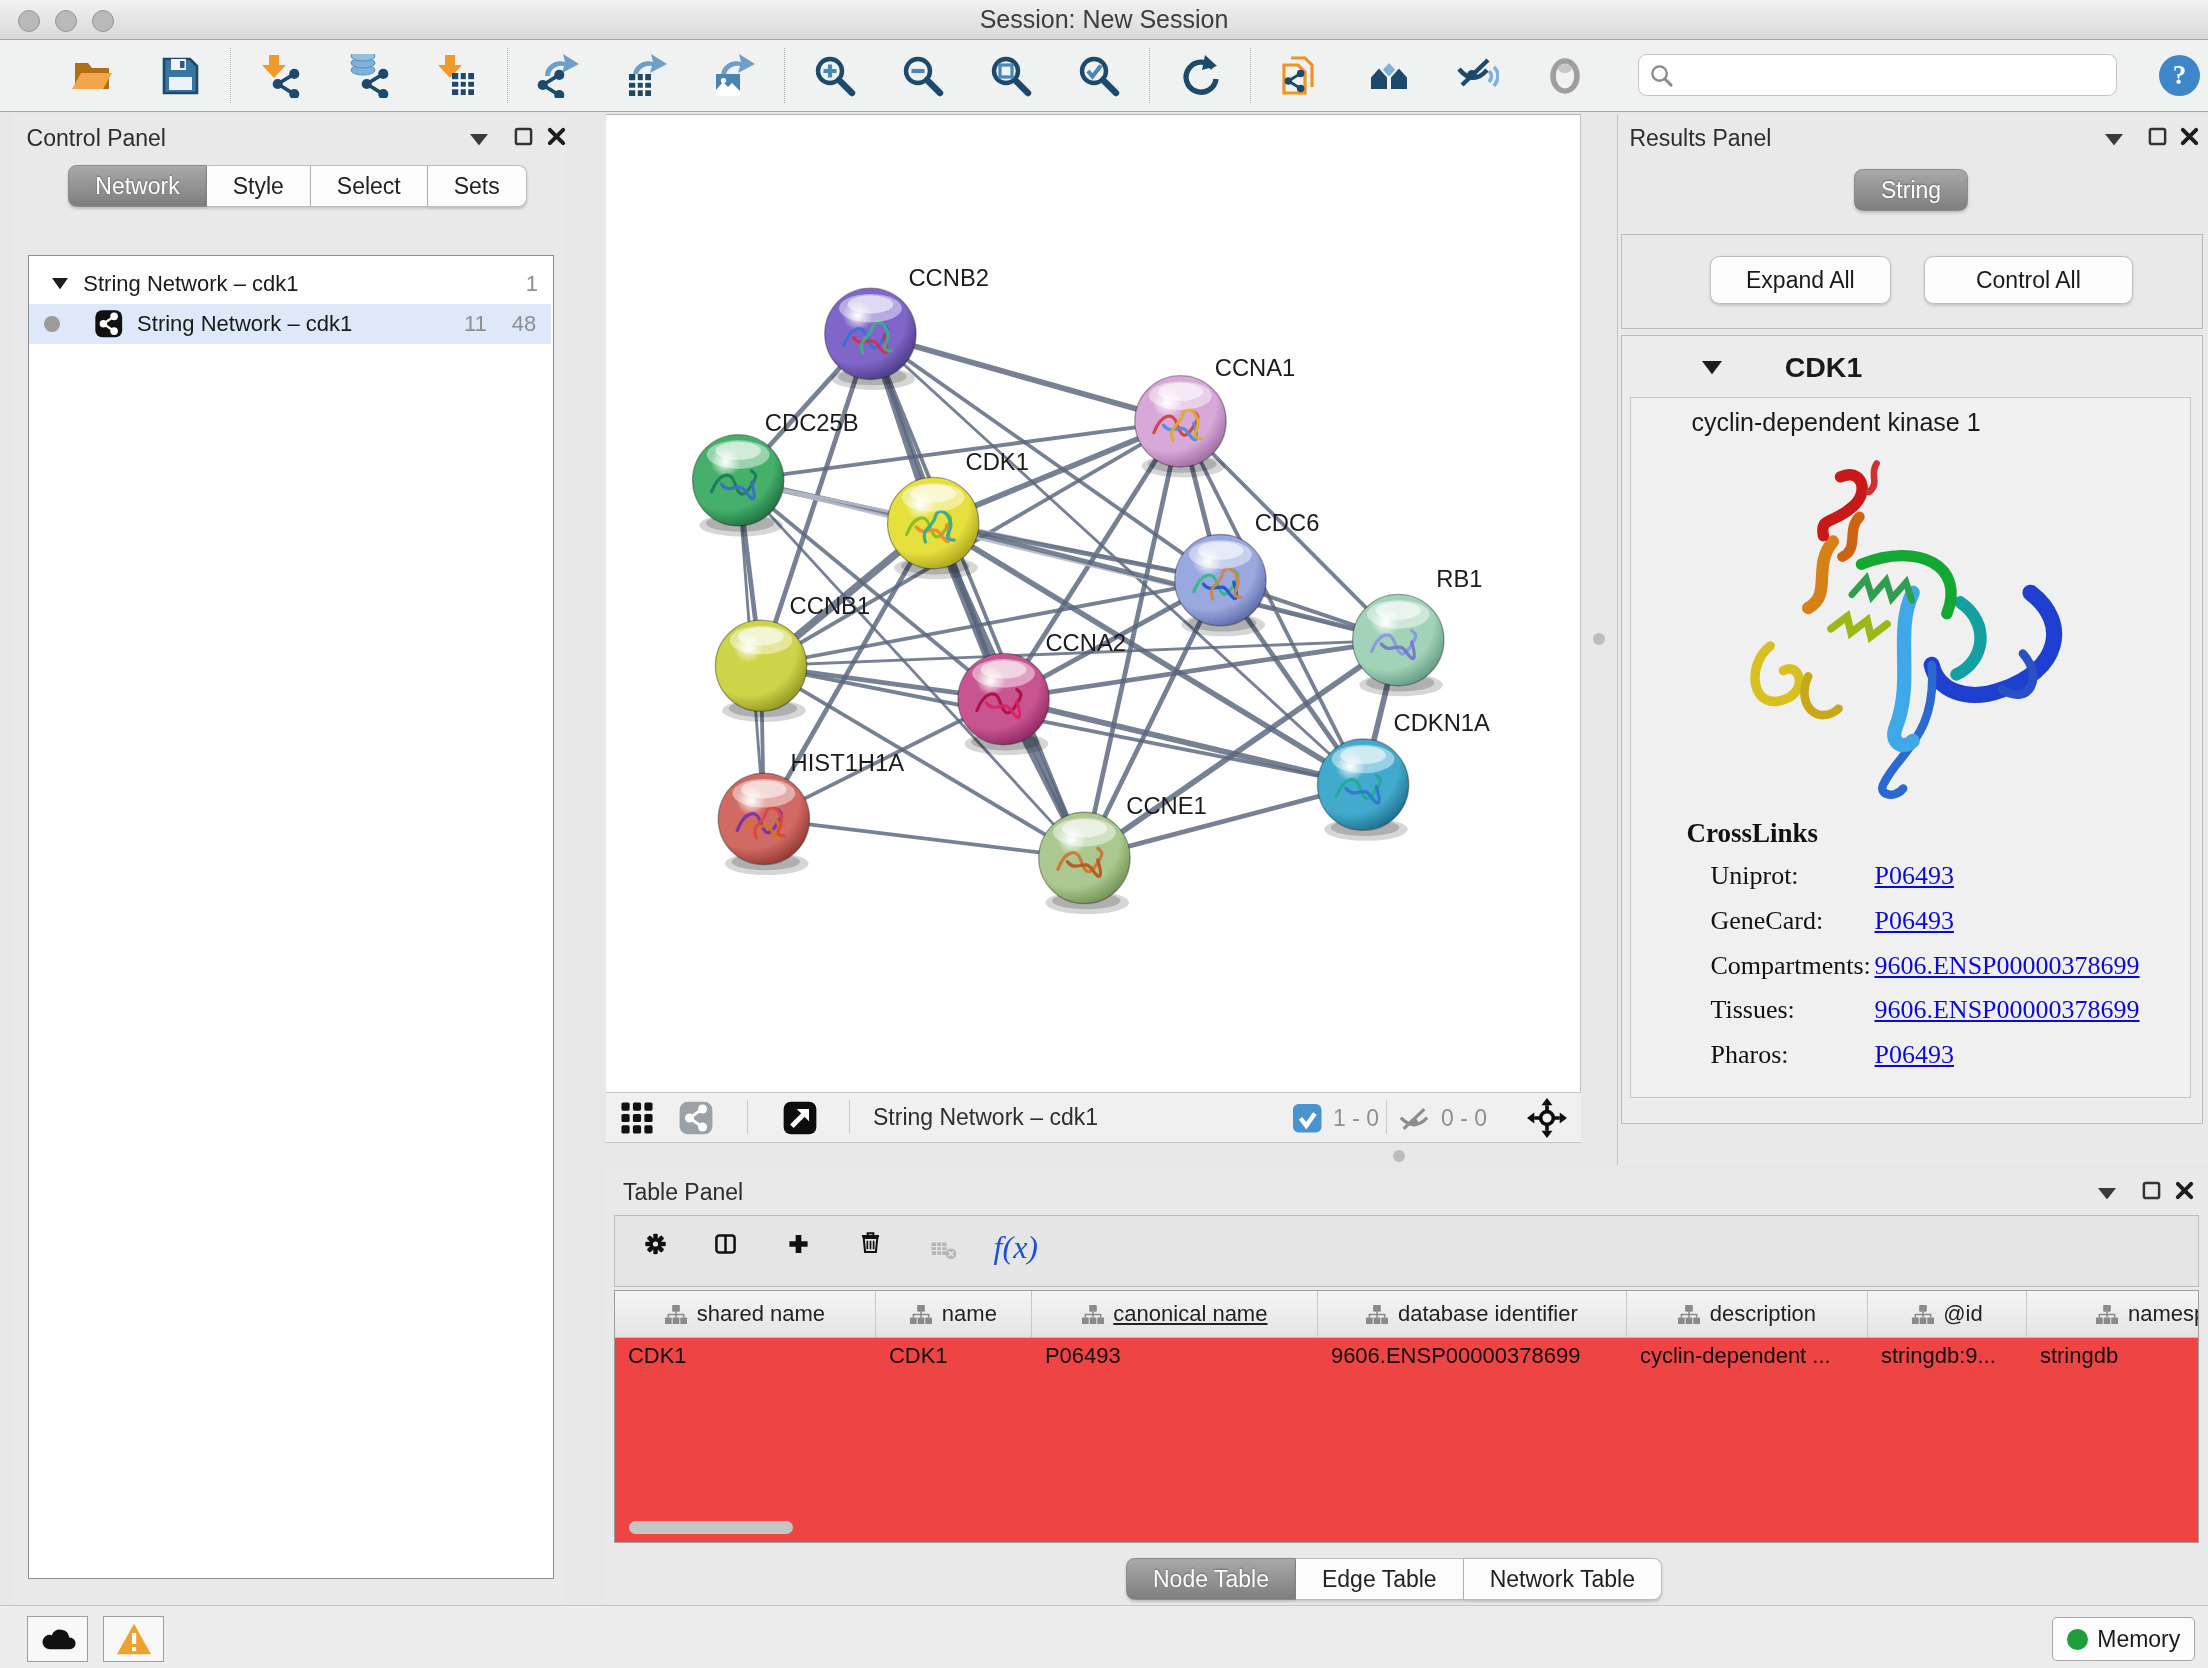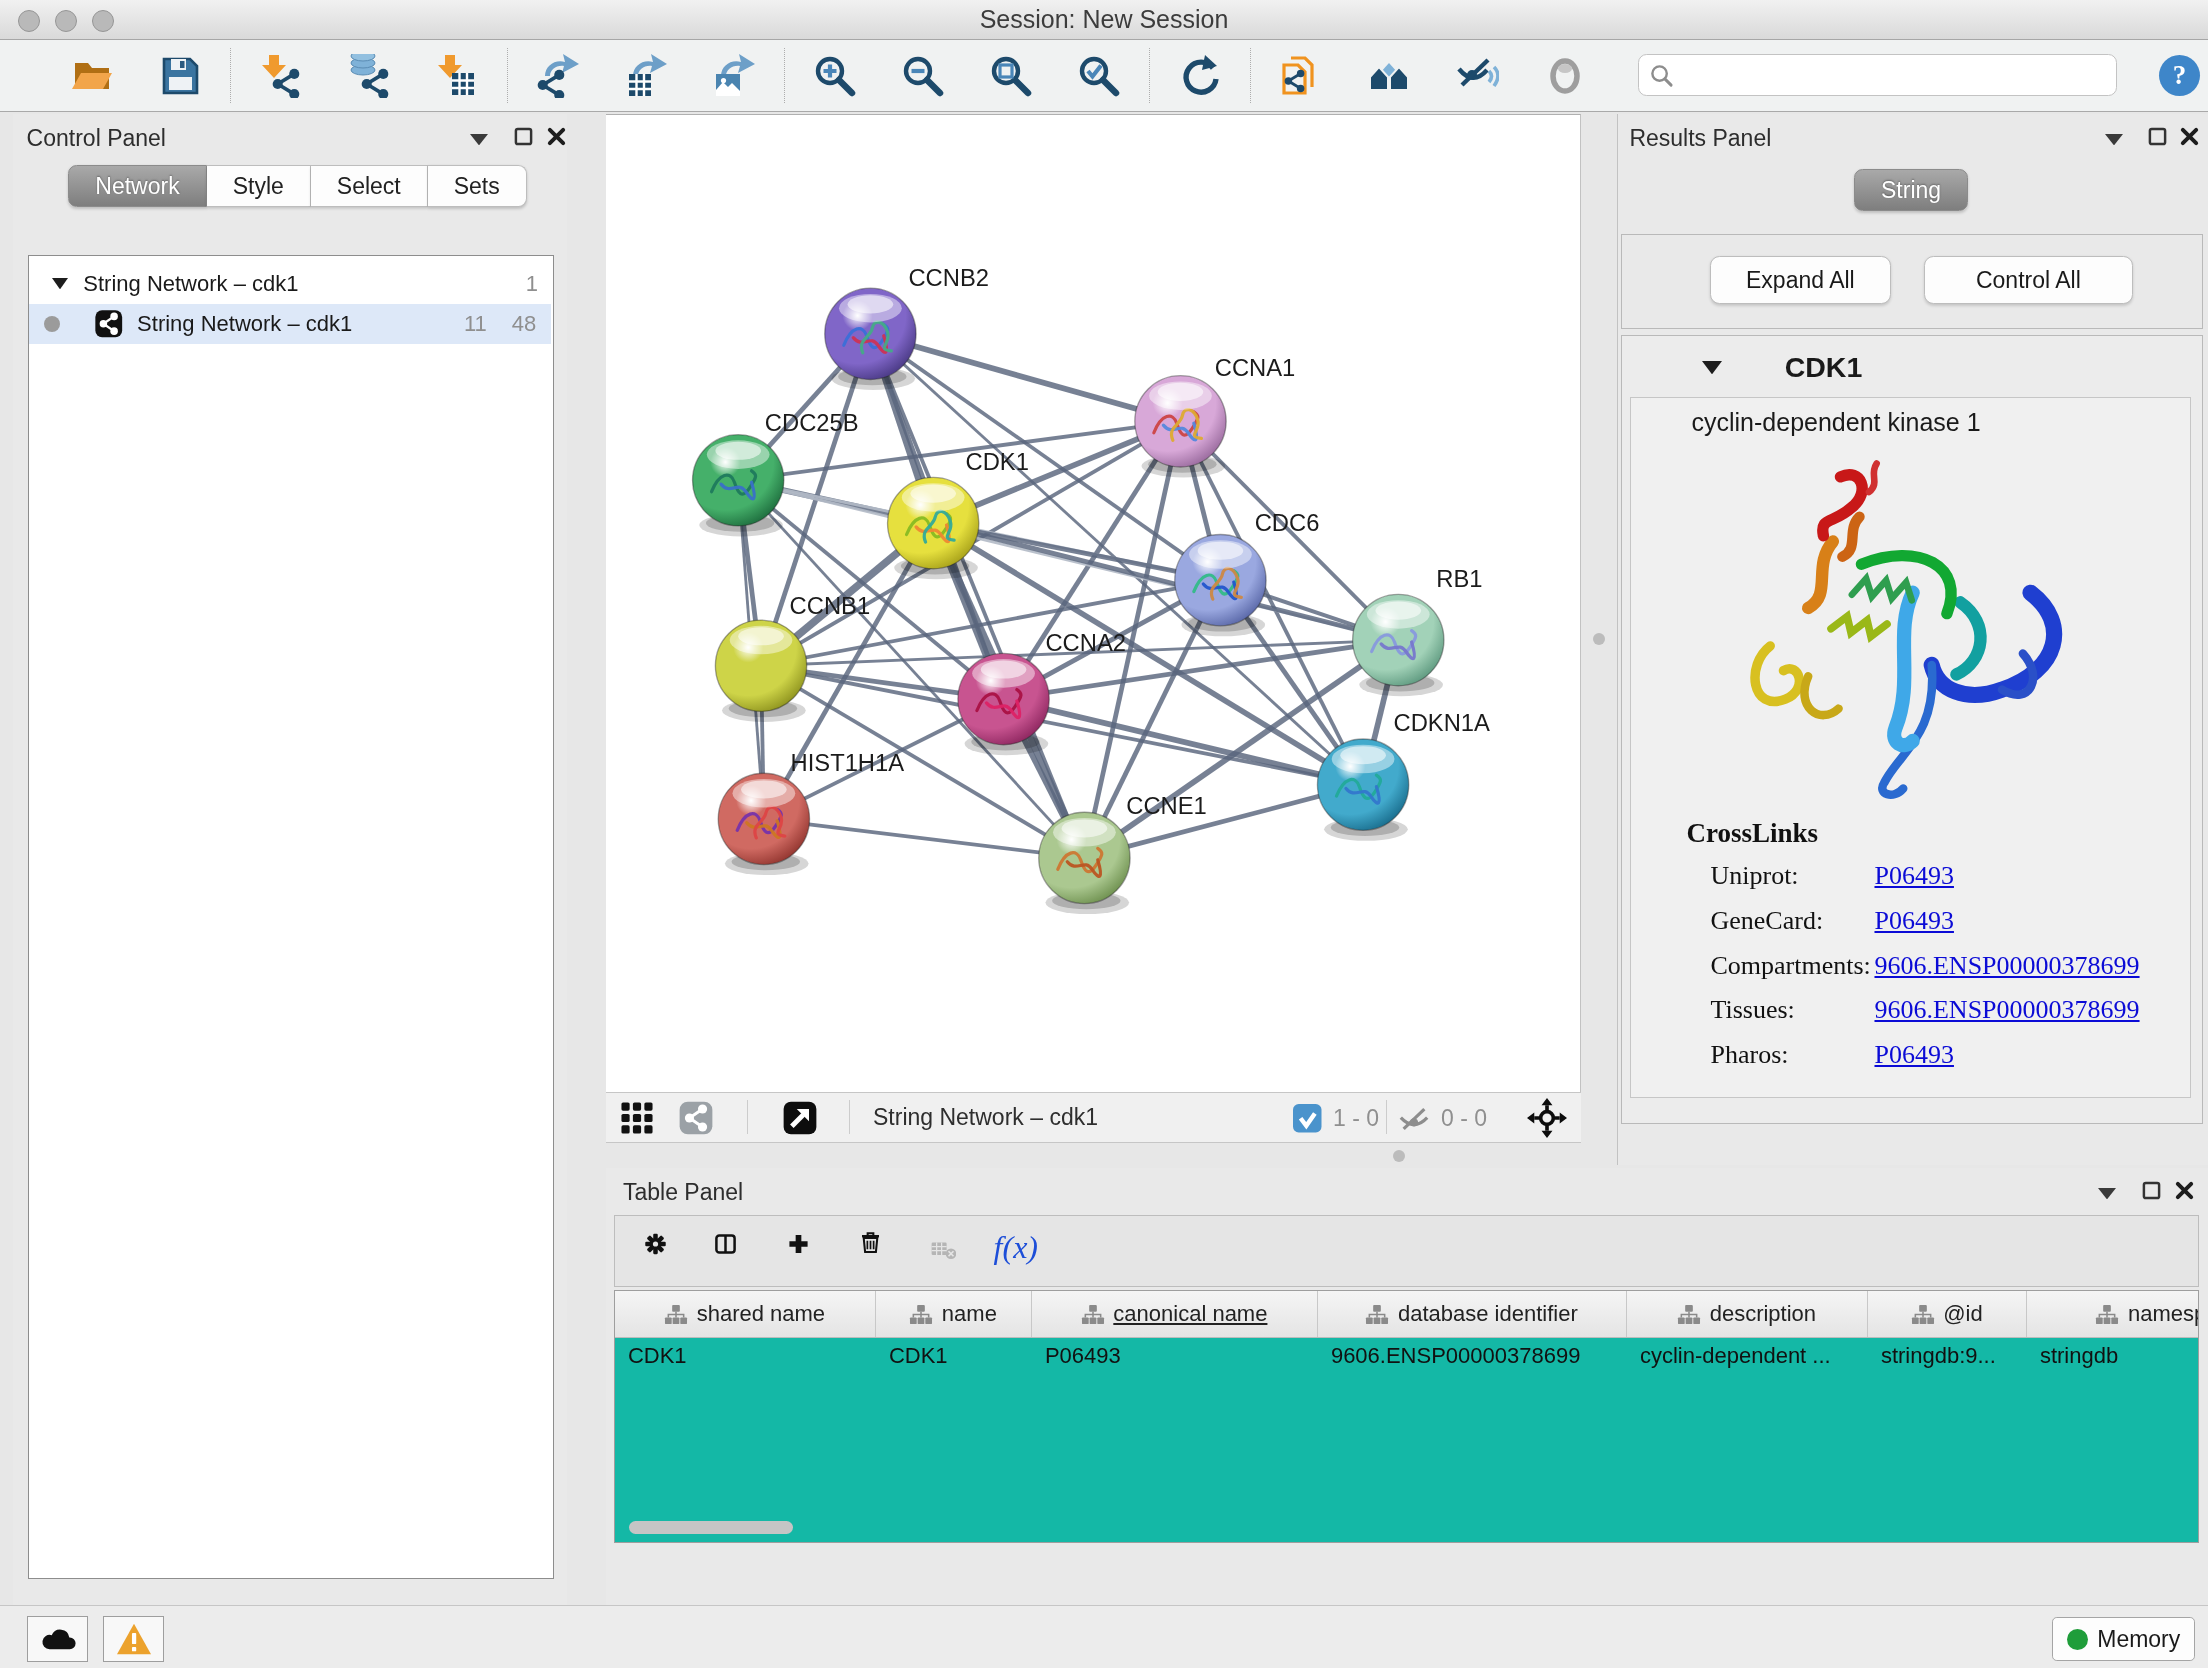--- a/index.html
+++ b/index.html
@@ -62,21 +62,21 @@
       font-size:23px;display:flex;align-items:center;justify-content:center;box-shadow:0 1.9px 2.9px rgba(0,0,0,.15);}
   .rp-main-box{position:absolute;left:2.9px;top:221px;width:582px;height:789px;border:1.9px solid #b9b9b9;box-sizing:border-box;background:#ececec;}
   .rp-sec-head{position:absolute;left:3.8px;top:3.8px;width:571px;height:55px;display:flex;align-items:center;}
   .rp-content{position:absolute;left:8.6px;top:61px;width:561px;height:701px;background:#f0f0f0;border:1px solid #c6c6c6;box-sizing:border-box;}
   .xl-row{position:absolute;font-family:"Liberation Serif",serif;font-size:26px;color:#111;}
   .xl-link{color:#0b0bd6;text-decoration:underline;font-family:"Liberation Serif",serif;font-size:26px;position:absolute;}
   
   .table-panel{position:absolute;left:606px;top:1168px;width:1603px;height:438px;background:#e9e9e9;}
   .tp-toolbar{position:absolute;left:7.6px;top:47px;width:1585px;height:72px;background:#e5e5e5;
       border:1.9px solid #bdbdbd;box-sizing:border-box;}
-  .tp-table{position:absolute;left:7.6px;top:122px;width:1585px;height:253px;background:#14b8a6;
+  .tp-table{position:absolute;left:7.6px;top:122px;width:1585px;height:253px;background:#ef4444;
       border:1.9px solid #9e9e9e;box-sizing:border-box;overflow:hidden;}
   .tp-header{display:flex;height:46px;background:linear-gradient(#f5f5f5,#e4e4e4);border-bottom:1px solid #bcbcbc;}
   .tp-hcell{display:flex;align-items:center;justify-content:center;gap:8.6px;border-right:1px solid #c8c8c8;
       font-size:22px;color:#222;box-sizing:border-box;flex:none;}
   .tp-row{display:flex;height:35px;align-items:center;}
   .tp-cell{padding-left:13.3px;font-size:22px;color:#111;box-sizing:border-box;flex:none;white-space:nowrap;overflow:hidden;}
   .hscroll-thumb{position:absolute;left:14.3px;top:230px;width:164px;height:13.3px;border-radius:6.7px;background:#c5c5c5;}
   
   .statusbar{position:absolute;left:0;top:1605px;width:2208px;height:63px;background:#ececec;border-top:1.9px solid #c6c6c6;box-sizing:border-box;padding-left:29px;}
   .sb-btn{position:absolute;top:9.5px;width:61px;height:46px;background:#f8f8f8;border:1.9px solid #9e9e9e;
@@ -882,20 +882,25 @@
             <div class="tp-cell" style="width: 286px;">P06493</div>
             <div class="tp-cell" style="width: 309px;">9606.ENSP00000378699</div>
             <div class="tp-cell" style="width: 241px;">cyclin-dependent ...</div>
             <div class="tp-cell" style="width: 159px;">stringdb:9...</div>
             <div class="tp-cell" style="width: 285px;">stringdb</div>
           </div>
         </div>
       <div class="hscroll-thumb"></div>
     </div>
 
+    <div class="seg" id="tp-tabs" style="left:520px;top:390px">
+        <div class="seg-btn sel">Node Table</div>
+        <div class="seg-btn">Edge Table</div>
+        <div class="seg-btn">Network Table</div>
+      </div>
   </div>
 
   <div class="statusbar">
     <div class="sb-btn" style="left:27px">
       <svg width="38" height="28.5" viewBox="0 0 44 34">
         <path d="M12 30a8.5 8.5 0 1 1 2.5-16.6A11 11 0 0 1 35.5 16h.5a7 7 0 0 1 0 14z" fill="#111"></path>
         </svg>
       </div>
     <div class="sb-btn" style="left:103px">
       <svg width="38" height="34" viewBox="0 0 44 40">

